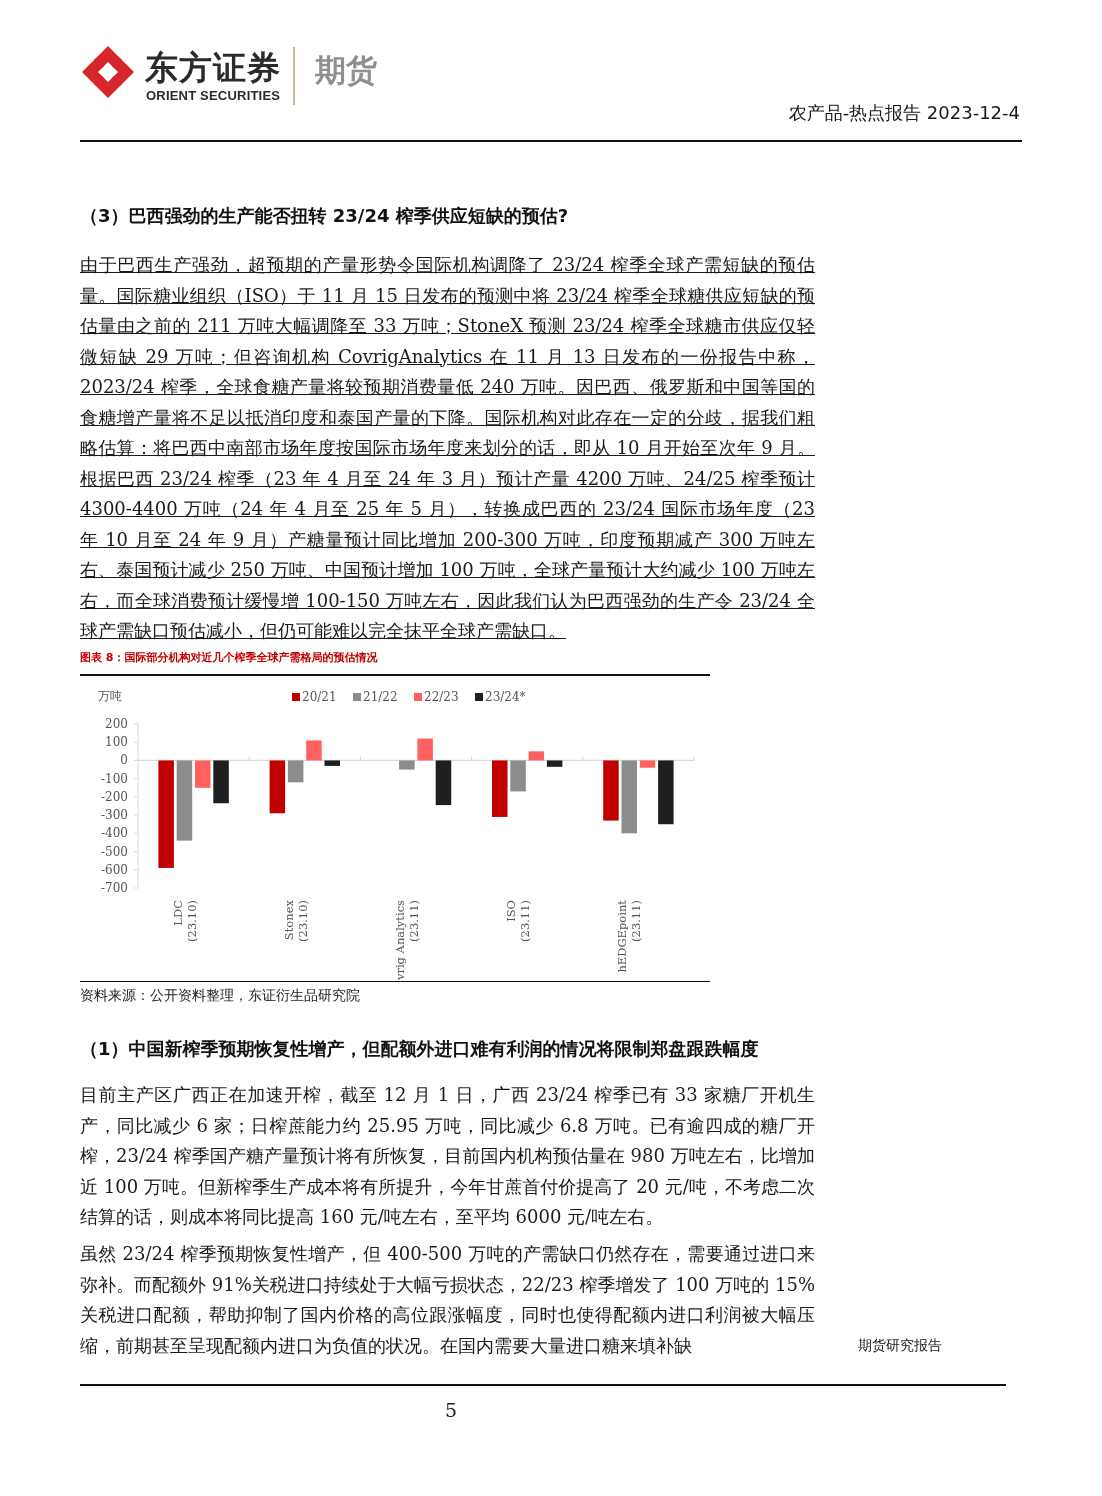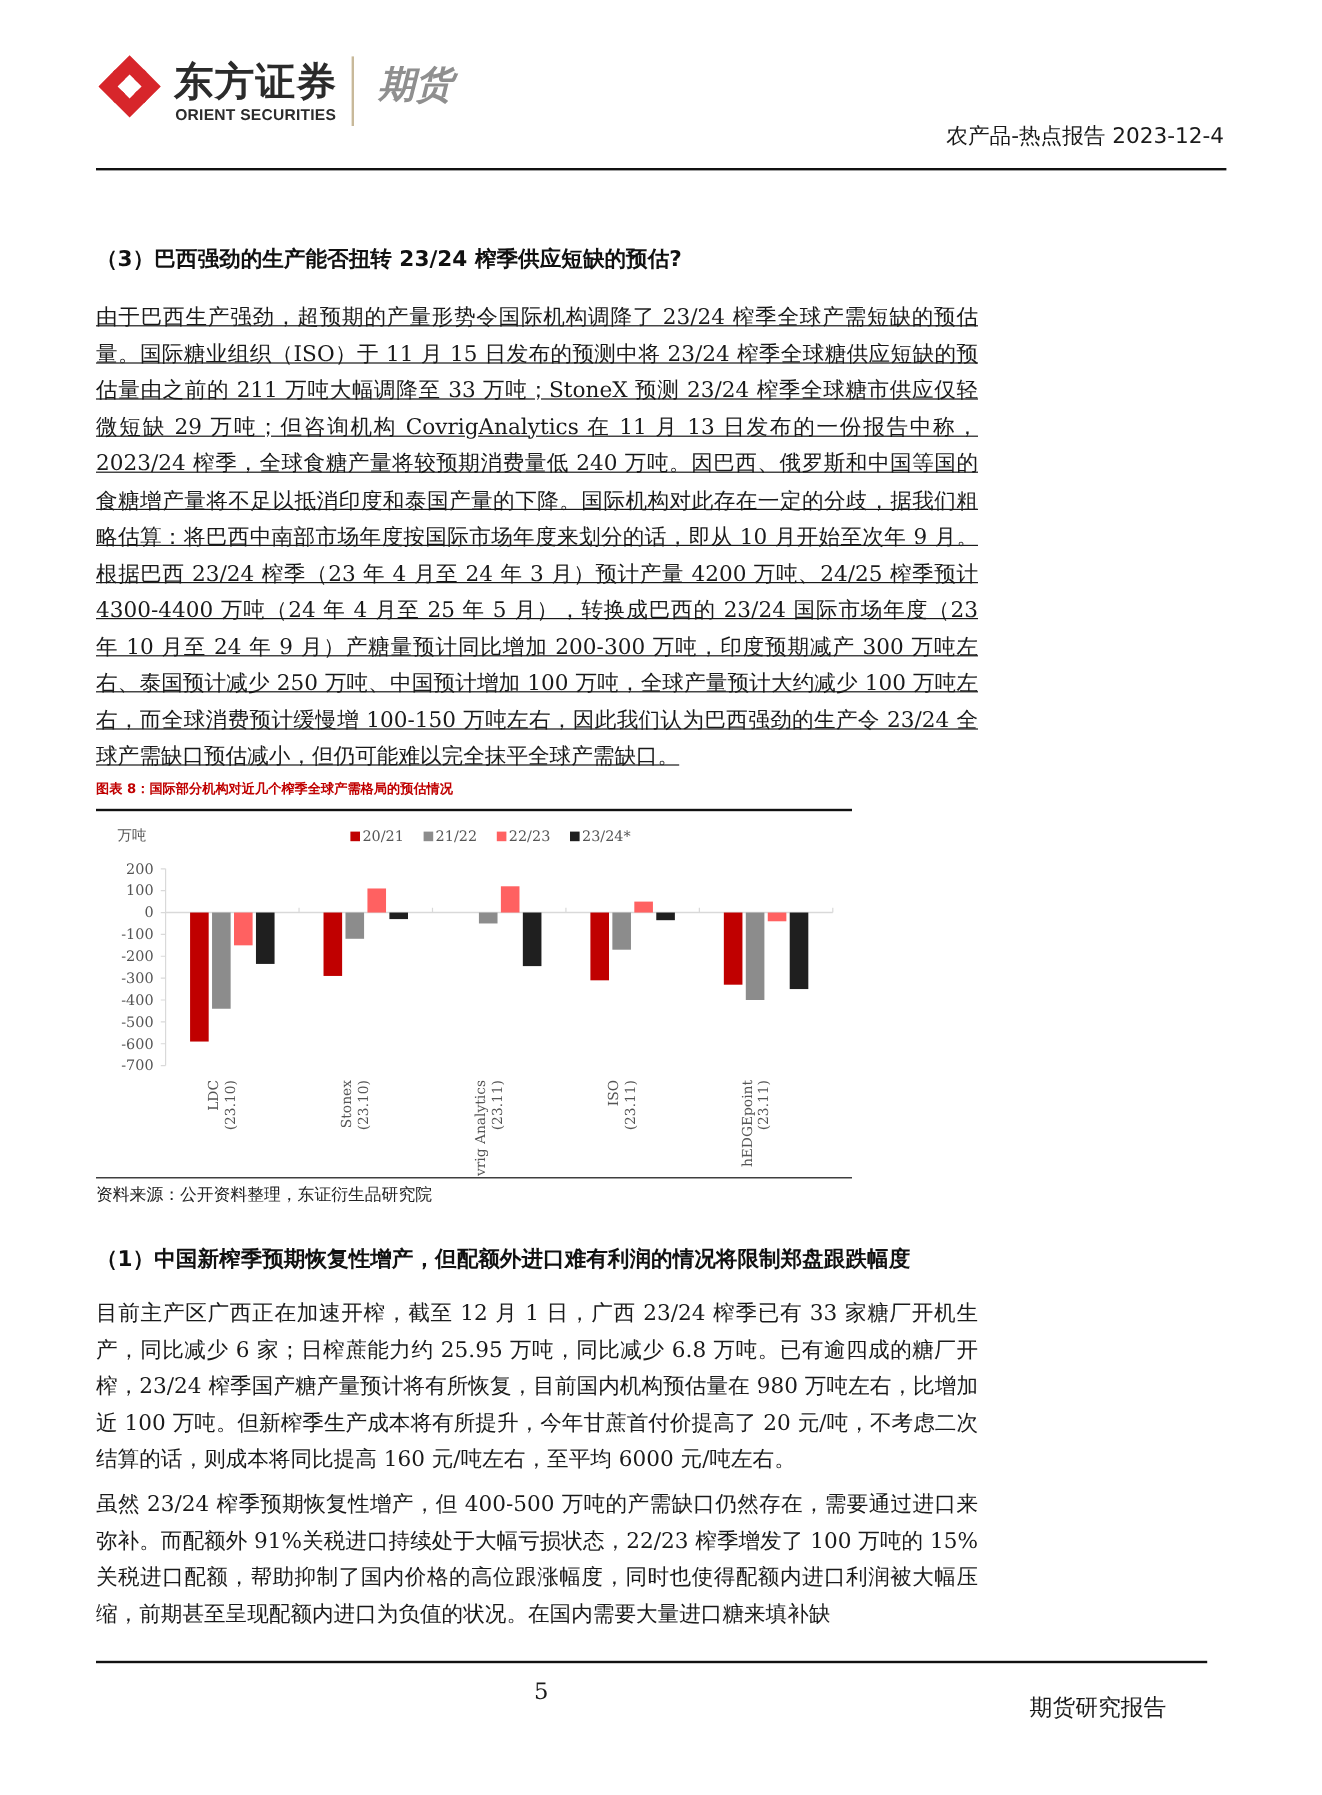--- a/index.html
+++ b/index.html
@@ -4,38 +4,38 @@
 <style>
   html, body { margin:0; padding:0; background:#fff; }
   body { width:1102px; height:1496px; position:relative; overflow:hidden;
          font-family:"DejaVu Serif","Liberation Serif",serif; color:#1a1a1a; }
   .abs { position:absolute; }
   
   .logo-mark { left:80px; top:44px; width:56px; height:56px; }
   .logo-cn { left:145px; top:46px; font-family:"DejaVu Sans","Liberation Sans",sans-serif; font-weight:bold; font-size:33px; letter-spacing:1px; color:#2b2b2b;text-align:right; }
   .logo-en { left:146px; top:88px; font-family:"Liberation Sans","DejaVu Sans",sans-serif; font-weight:bold; font-size:13px; color:#2b2b2b; letter-spacing:0.2px;text-align:right; }
   .logo-sep { left:293px; top:47px; width:2px; height:58px; background:#c8b99a; }
-  .logo-fut { left:315px; top:50px; font-family:"DejaVu Sans","Liberation Sans",sans-serif; font-weight:bold; font-size:31px; color:#8f8f8f;font-style:italic; }
+  .logo-fut { left:315px; top:50px; font-family:"DejaVu Sans","Liberation Sans",sans-serif; font-weight:bold; font-size:31px; color:#8f8f8f; }
   .hdr-right { right:82px; top:101px; font-family:"DejaVu Sans","Liberation Sans",sans-serif; font-size:18px; color:#1a1a1a; }
   .hdr-line { left:80px; top:140px; width:942px; height:2px; background:#111; }
 
   h3.sec { position:absolute; margin:0; font-family:"DejaVu Sans","Liberation Sans",sans-serif; font-weight:bold; font-size:18px; color:#111; }
   .para { position:absolute; left:80px; width:735px; font-size:18px; line-height:30.5px; text-align:justify; }
   .para p { margin:0; }
 
   .fig-title { left:80px; top:650px; font-family:"DejaVu Sans","Liberation Sans",sans-serif; font-weight:bold; font-size:11px; color:#c00000;text-align:center; }
   .fig-line { left:80px; top:674px; width:630px; height:2px; background:#111; }
   .fig-bottom { left:80px; top:981px; width:630px; height:1px; background:#111; }
   .source { left:80px; top:987px; font-size:14px; color:#222; }
 
   .chart { left:64px; top:680px; width:640px; height:300px; }
 
   .footer-line { left:80px; top:1384px; width:926px; height:2px; background:#111; }
   .page-no { left:445px; top:1399px; font-size:19px; }
-  .footer-right { left:858px; top:1410px; font-size:19px; }
+  .footer-right { left:858px; top:1337px; font-size:14px; }
 </style>
 </head>
 <body>
 
 <div class="abs logo-mark">
   <svg width="56" height="56" viewBox="0 0 56 56">
     <g fill="#d7262b">
       <path d="M28 2 L42 16 L34 24 L28 18 L22 24 L14 16 Z"></path>
       <path d="M54 28 L40 42 L32 34 L38 28 L32 22 L40 14 Z"></path>
       <path d="M28 54 L14 40 L22 32 L28 38 L34 32 L42 40 Z"></path>

